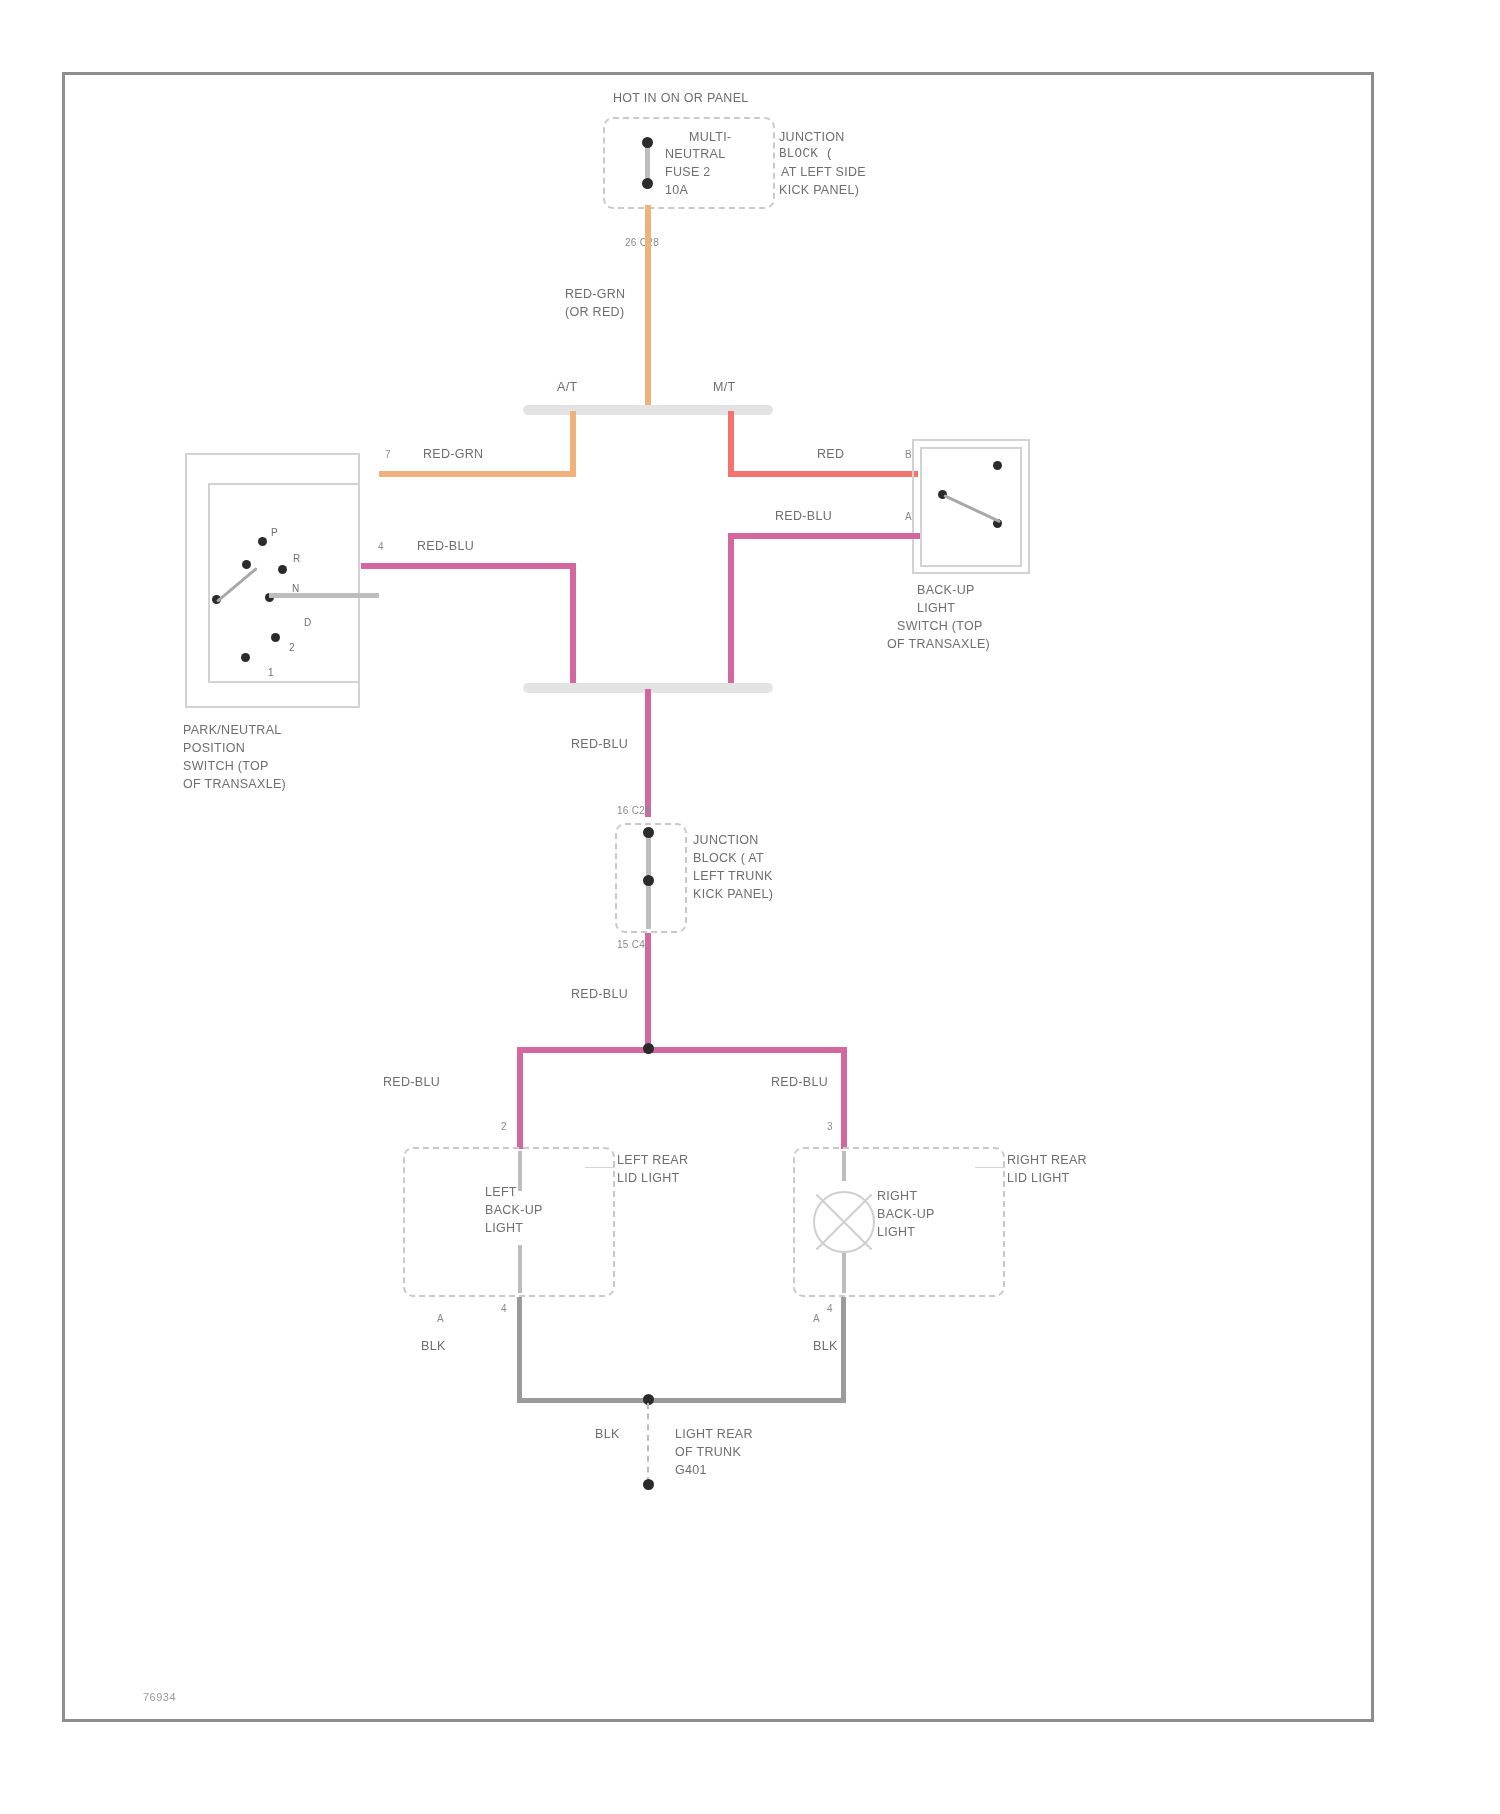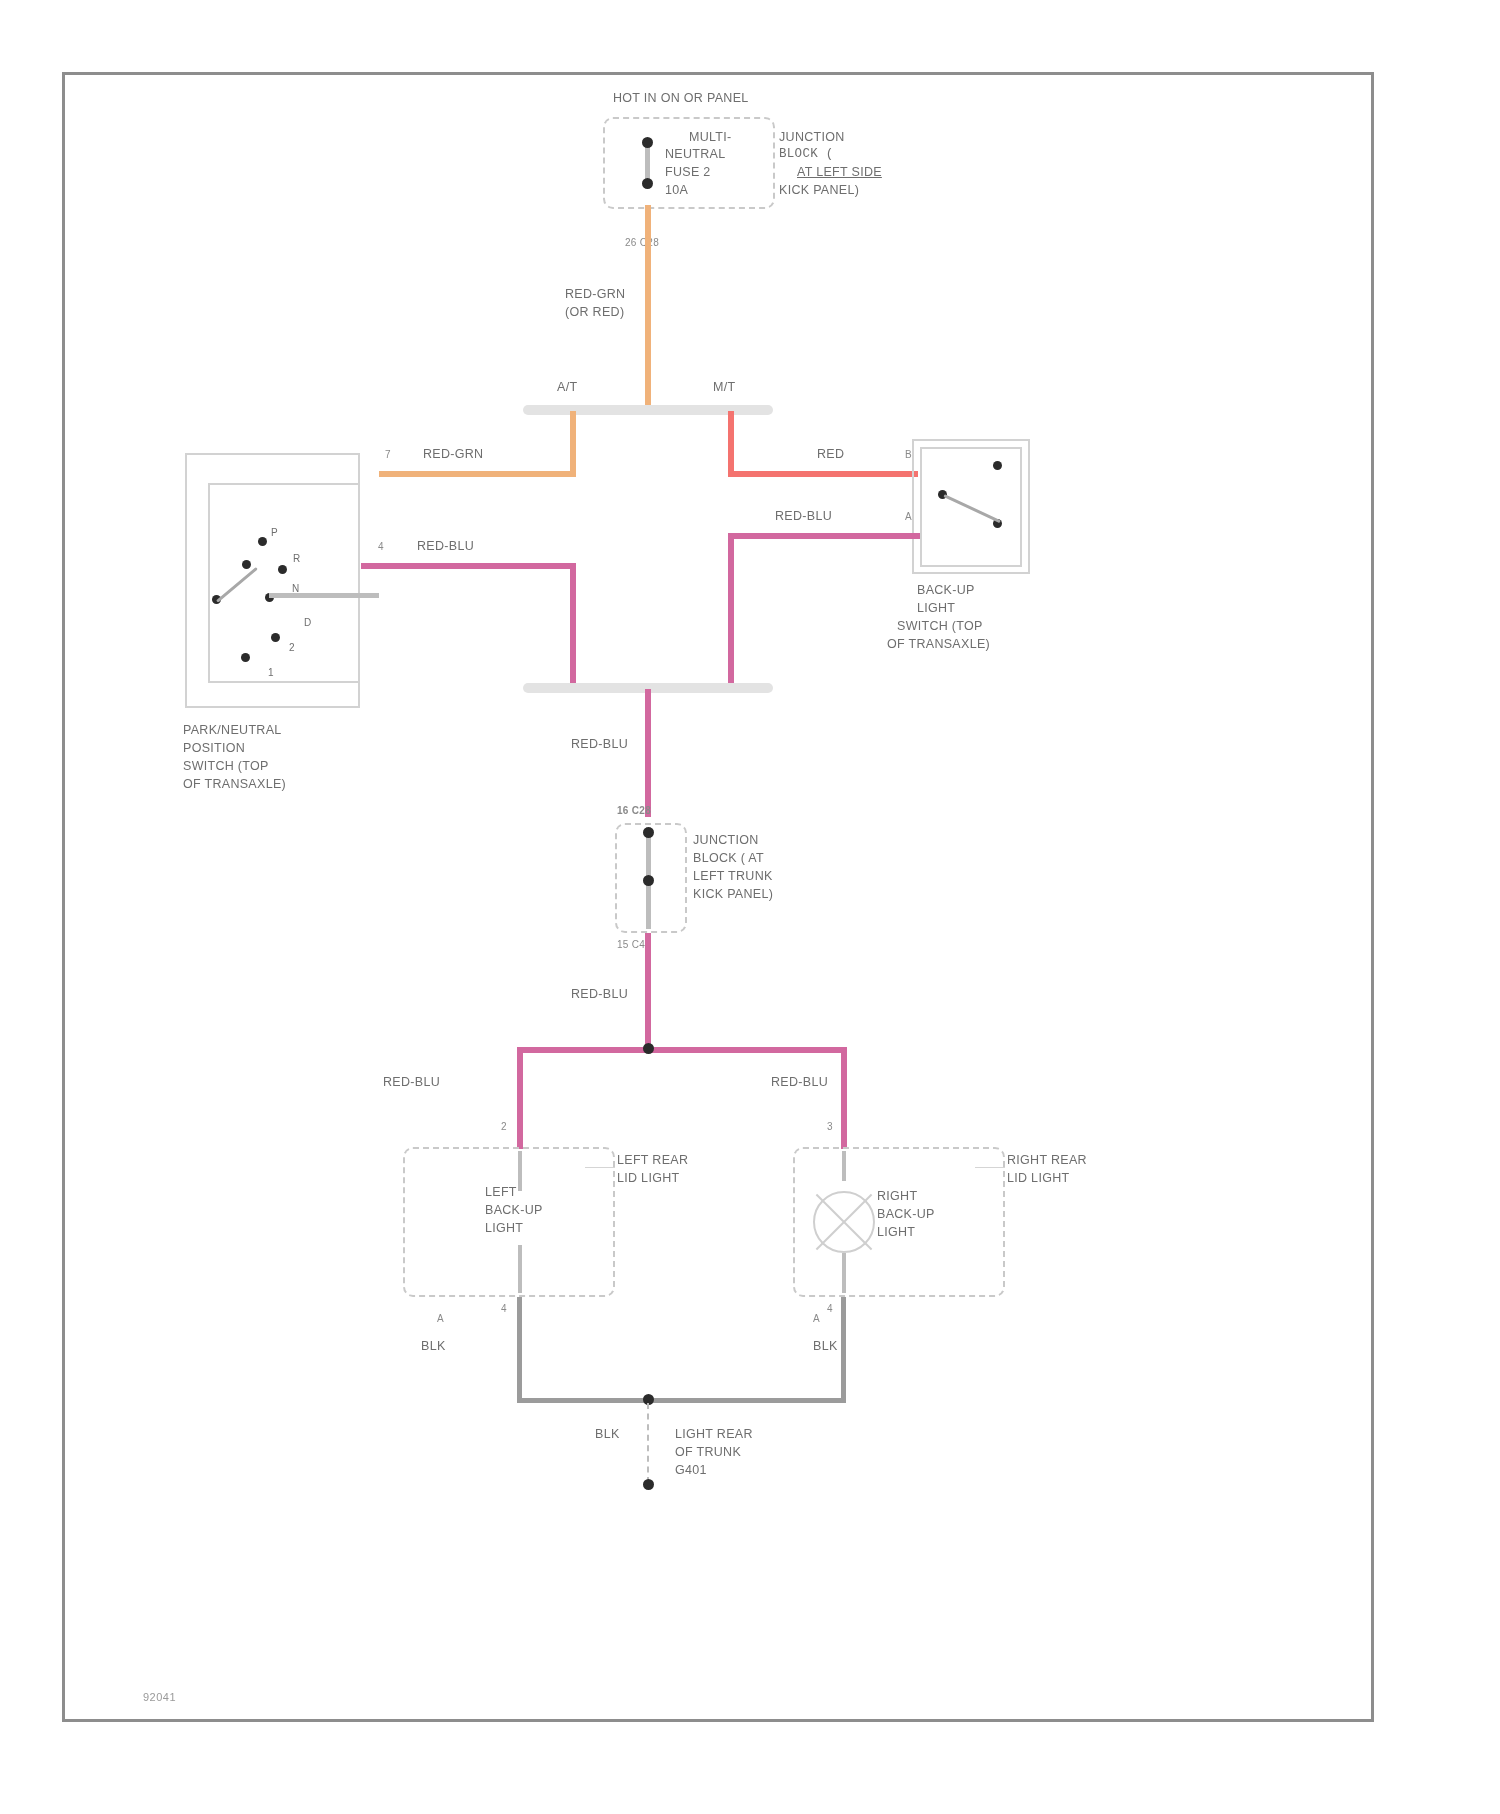--- a/index.html
+++ b/index.html
@@ -125,21 +125,21 @@
     <div class="dot" style="left:577px;top:62px;"></div>
     <div class="dot" style="left:577px;top:103px;"></div>
 
     <div class="lbl" style="left:624px;top:55px;text-align:center;">MULTI-</div>
     <div class="lbl" style="left:600px;top:72px;">NEUTRAL</div>
     <div class="lbl" style="left:600px;top:90px;">FUSE 2</div>
     <div class="lbl" style="left:600px;top:108px;">10A</div>
 
     <div class="lbl" style="left:714px;top:55px;">JUNCTION</div>
     <div class="lbl" style="left:714px;top:72px;font-family:Liberation Mono, monospace;">BLOCK (</div>
-    <div class="lbl" style="left:732px;top:90px;text-decoration:underline;">AT LEFT SIDE</div>
+    <div class="lbl" style="left:716px;top:90px;">AT LEFT SIDE</div>
     <div class="lbl" style="left:714px;top:108px;">KICK PANEL)</div>
 
     <div class="lbl pin" style="left:560px;top:160px;">26 C28</div>
 
     <div class="wire w-org v" style="left:580px;top:130px;width:6px;height:205px;"></div>
 
     <div class="lbl" style="left:500px;top:212px;">RED-GRN</div>
     <div class="lbl" style="left:500px;top:230px;">(OR RED)</div>
 
     <div class="splice" style="left:458px;top:330px;width:250px;"></div>
@@ -204,21 +204,21 @@
     <div class="lbl" style="left:852px;top:508px;">BACK-UP</div>
     <div class="lbl" style="left:852px;top:526px;">LIGHT</div>
     <div class="lbl" style="left:832px;top:544px;">SWITCH (TOP</div>
     <div class="lbl" style="left:822px;top:562px;">OF TRANSAXLE)</div>
 
     <div class="splice" style="left:458px;top:608px;width:250px;"></div>
 
     <div class="wire w-pnk v" style="left:580px;top:614px;width:6px;height:128px;"></div>
     <div class="lbl" style="left:506px;top:662px;">RED-BLU</div>
 
-    <div class="lbl pin" style="left:552px;top:728px;font-weight:bold;">16 C28</div>
+    <div class="lbl pin" style="left:552px;top:728px;">16 C28</div>
     <div class="dashbox" style="left:550px;top:748px;width:72px;height:110px;"></div>
     <div class="wire w-gry v" style="left:581px;top:752px;width:5px;height:102px;"></div>
     <div class="dot" style="left:578px;top:752px;"></div>
     <div class="dot" style="left:578px;top:800px;"></div>
 
     <div class="lbl" style="left:628px;top:758px;">JUNCTION</div>
     <div class="lbl" style="left:628px;top:776px;">BLOCK ( AT</div>
     <div class="lbl" style="left:628px;top:794px;">LEFT TRUNK</div>
     <div class="lbl" style="left:628px;top:812px;">KICK PANEL)</div>
 
@@ -282,15 +282,15 @@
     <div class="lbl pin" style="left:748px;top:1236px;">A</div>
 
     <div class="dashv" style="left:582px;top:1328px;height:80px;"></div>
     <div class="lbl" style="left:530px;top:1352px;">BLK</div>
     <div class="dot" style="left:578px;top:1404px;"></div>
 
     <div class="lbl" style="left:610px;top:1352px;">LIGHT REAR</div>
     <div class="lbl" style="left:610px;top:1370px;">OF TRUNK</div>
     <div class="lbl" style="left:610px;top:1388px;">G401</div>
 
-    <div id="corner-code">92041</div>
+    <div id="corner-code">76934</div>
   </div>
 </div>
 
 </body></html>

